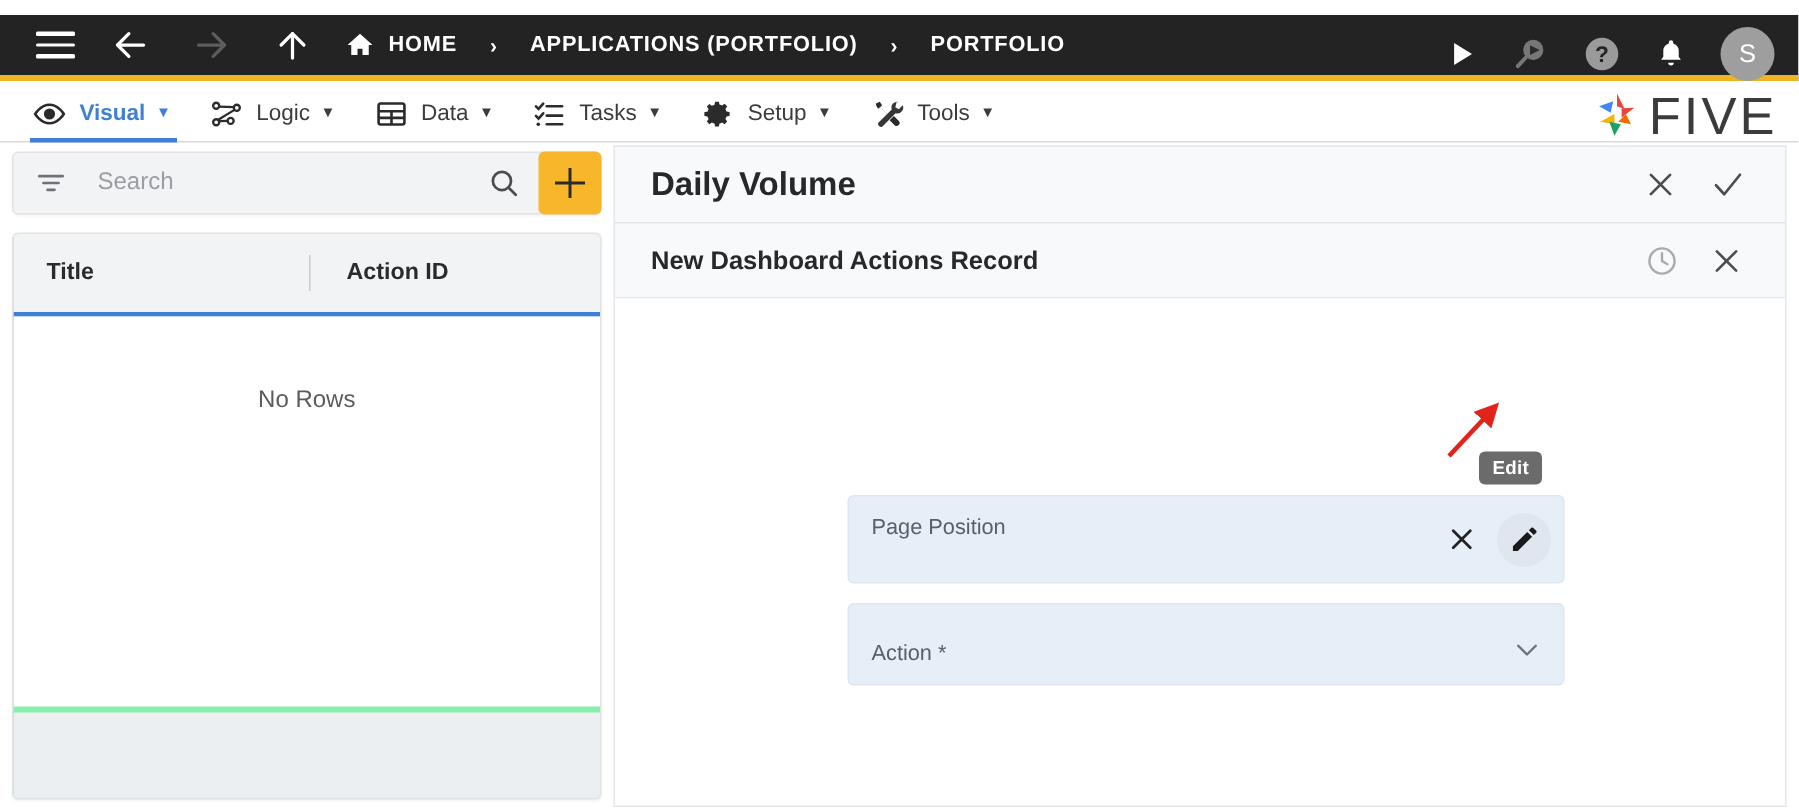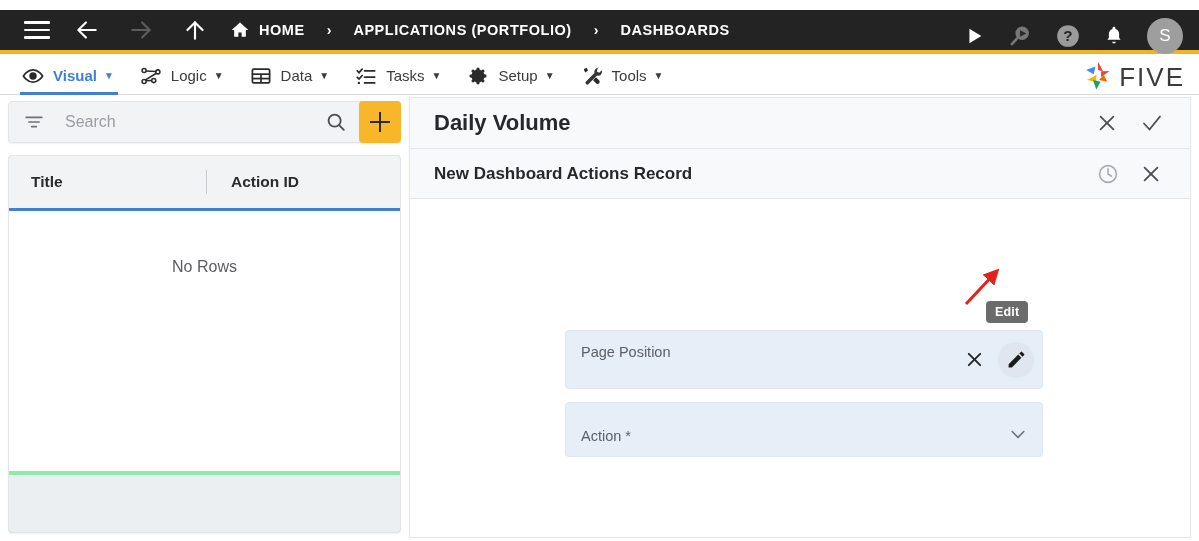--- a/index.html
+++ b/index.html
@@ -50,21 +50,21 @@
   .menu-ico { display:flex; align-items:center; margin-right:9px; }
   .menu-label { font-size:15px; color:#3c3c3c; font-weight:400; white-space:nowrap; }
   .menu-caret { margin-left:7px; font-size:10px; color:#3c3c3c; line-height:1; }
   .menu-item.active .menu-label, .menu-item.active .menu-caret { color:#3f7fd4; font-weight:700; }
   .menu-underline {
     position:absolute; left:-2px; right:-4px; bottom:0; height:3px; background:#3f7fd4;
   }
   .five-logo {
     position:absolute; right:14px; top:58px; display:flex; align-items:center; gap:4px;
   }
-  .five-text { font-size:26px; letter-spacing:2px; color:#3b3b3b; font-family:"Liberation Sans", sans-serif; font-weight:300; }
+  .five-text { font-size:35px; letter-spacing:2px; color:#3b3b3b; font-family:"Liberation Sans", sans-serif; font-weight:300; }
 
   
   .left-panel { position:absolute; left:8px; top:101px; width:399px; height:432px; }
   .search-card {
     position:absolute; left:0; top:0; width:393px; height:42px;
     background:#f2f3f5; border:1px solid #e2e4e8; border-radius:4px;
     display:flex; align-items:center; box-shadow:0 1px 2px rgba(0,0,0,0.06);
   }
   .filter-ico { margin-left:14px; display:flex; align-items:center; cursor:pointer; }
   .search-input {
@@ -190,21 +190,21 @@
     <div class="breadcrumb">
       <span class="bc-home-icon">
         <svg width="20" height="20" viewBox="0 0 24 24" fill="#ffffff">
             <path d="M12 3L2 12h3v8h5v-5h4v5h5v-8h3z"></path>
           </svg>
       </span>
       <span class="bc-item">HOME</span>
       <span class="bc-sep">›</span>
       <span class="bc-item">APPLICATIONS (PORTFOLIO)</span>
       <span class="bc-sep">›</span>
-      <span class="bc-item">DASHBOARDS</span>
+      <span class="bc-item">PORTFOLIO</span>
     </div>
 
     <div class="tb-right">
       <span class="tb-icon">
         <svg width="22" height="22" viewBox="0 0 24 24" fill="#ffffff">
             <polygon points="7,4 20,12 7,20"></polygon>
           </svg>
       </span>
       <span class="tb-icon">
         <svg width="26" height="26" viewBox="0 0 24 24" fill="none">

